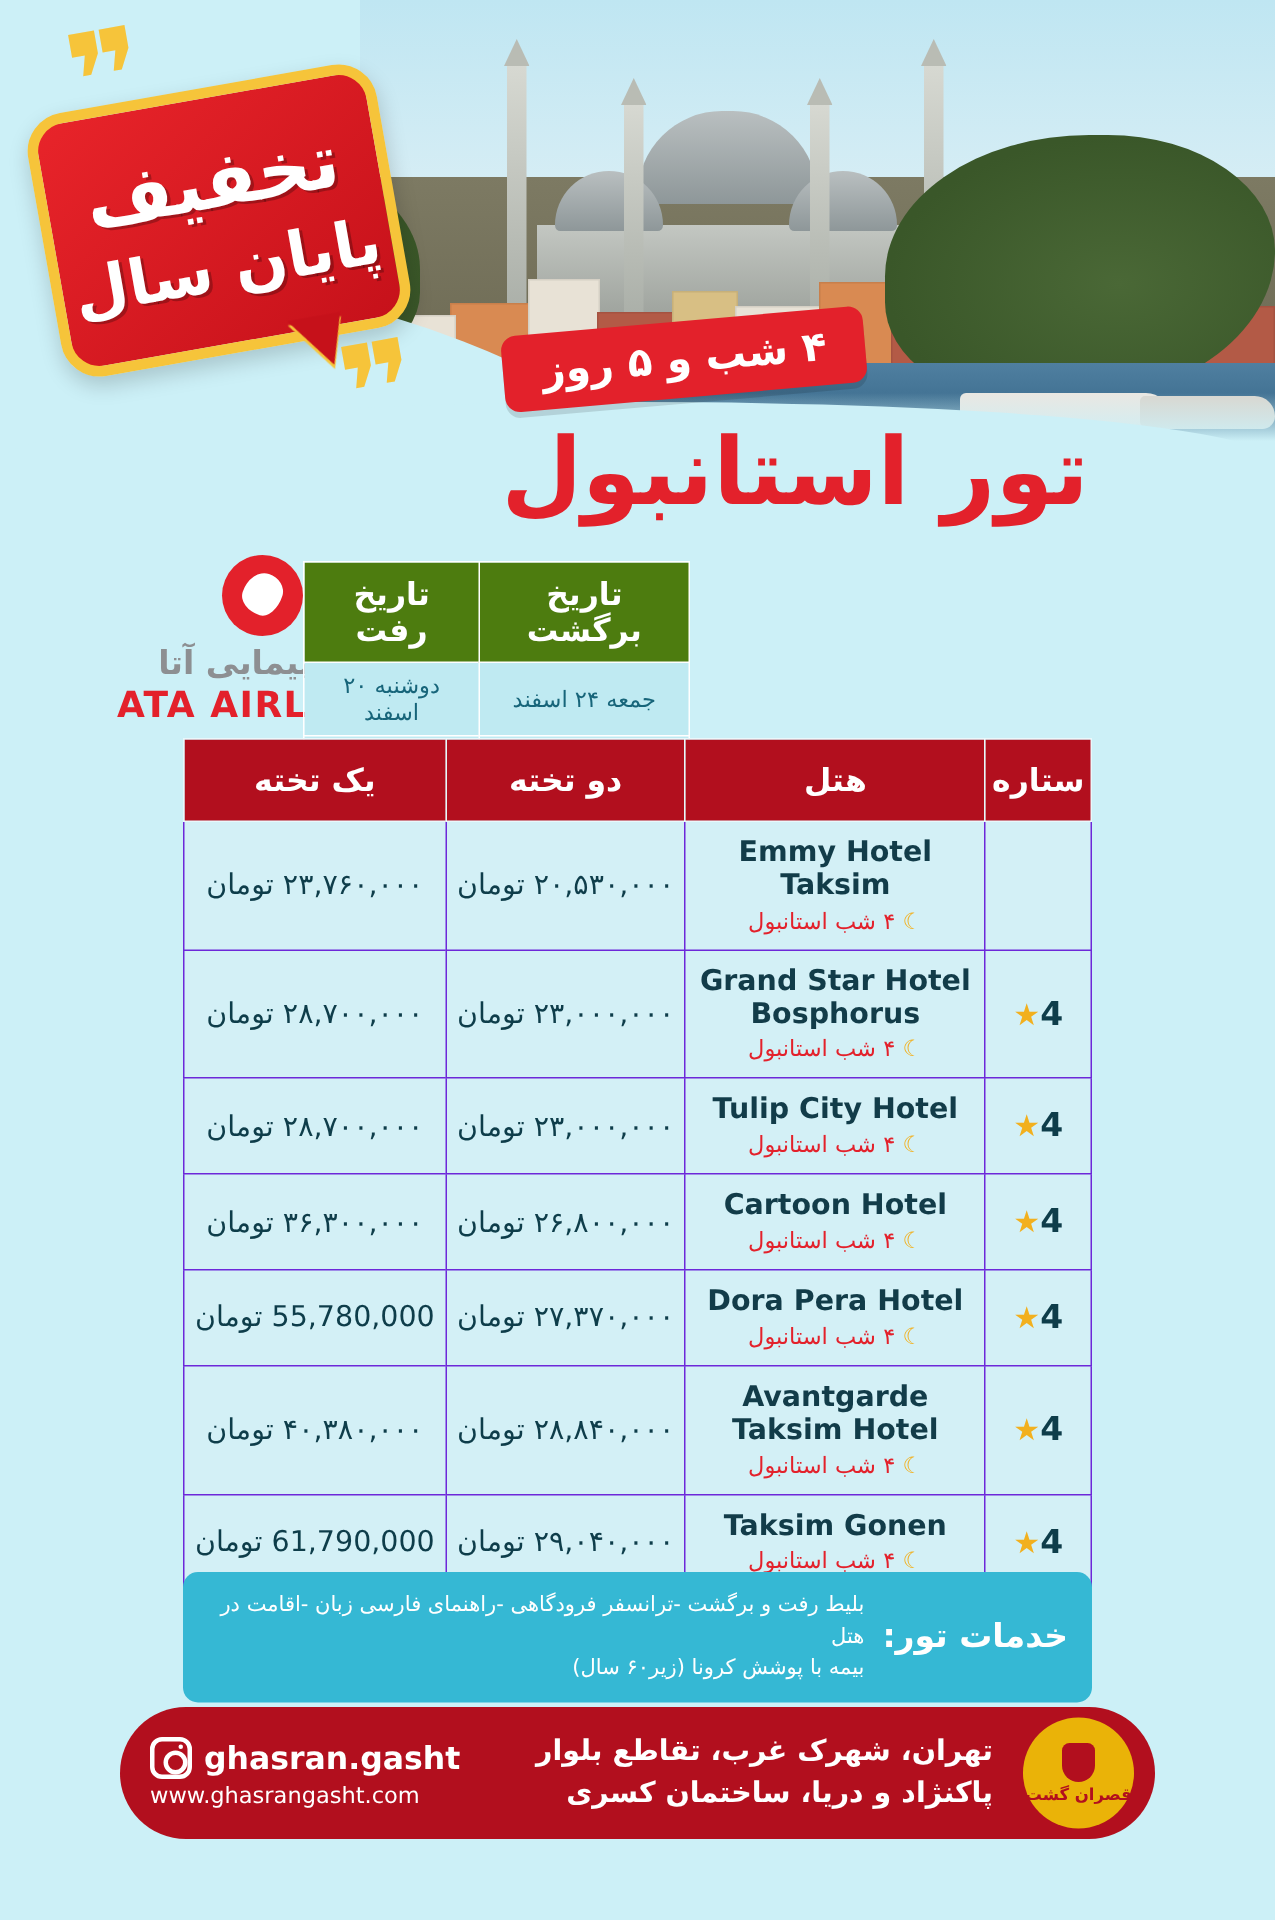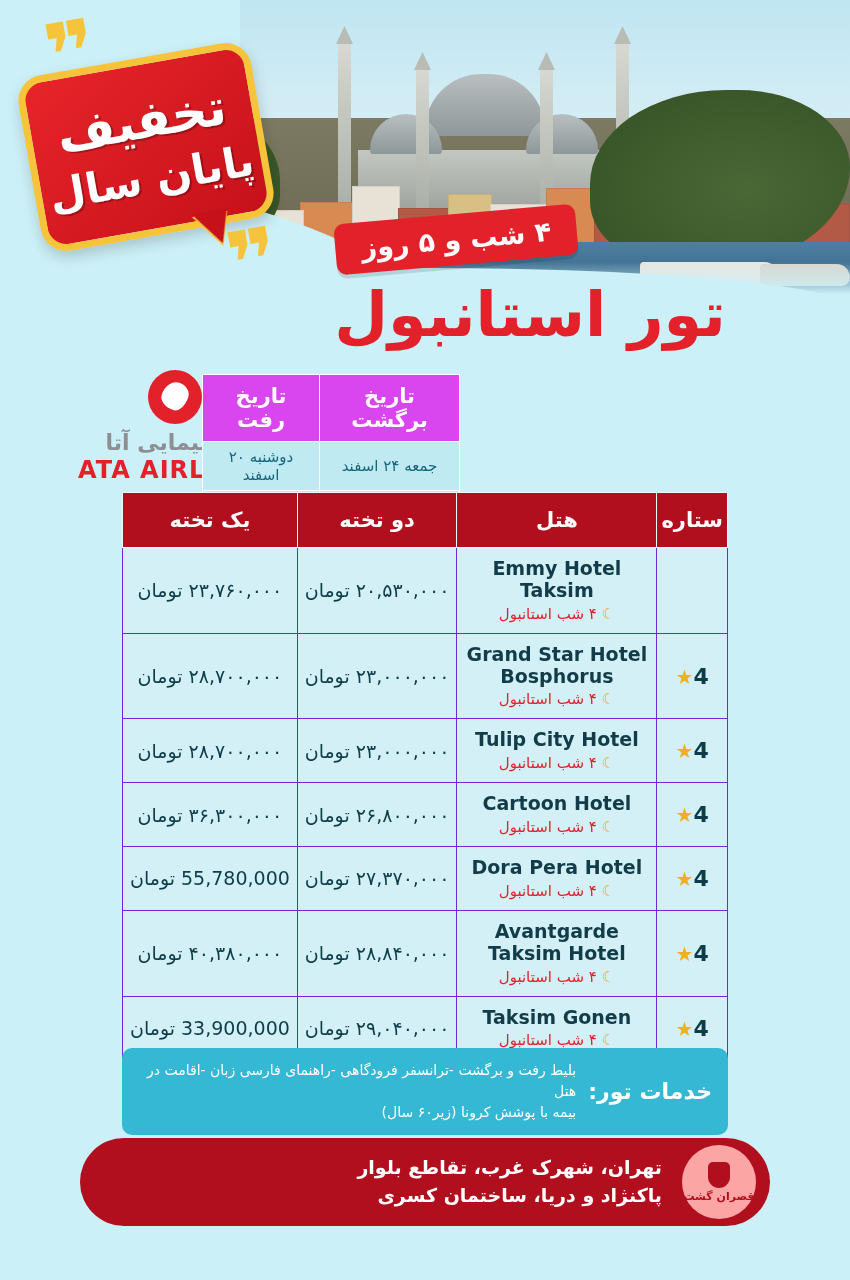--- a/index.html
+++ b/index.html
@@ -226,21 +226,21 @@
 
   
   .dates {
     position: absolute;
     right: 390px; top: 374px;
     width: 258px;
     border-collapse: collapse;
     direction: rtl;
   }
   .dates th {
-    background: #d946ef;
+    background: #4d7c0f;
     color: #ffffff;
     font-size: 21px; font-weight: bold;
     padding: 9px 6px;
     border: 1px solid #ffffff;
   }
   .dates td {
     background: #bfeaf2;
     color: #17657a;
     font-size: 15px;
     padding: 6px 6px;
@@ -308,21 +308,21 @@
     left: 80px; top: 1138px;
     width: 690px; height: 88px;
     background: #b20f1e;
     border-radius: 44px;
     display: flex; align-items: center;
     direction: rtl;
     padding: 0 14px 0 20px;
   }
   .footer .logo {
     width: 74px; height: 74px; border-radius: 50%;
-    background: #fca5a5;
+    background: #eab308;
     display: flex; flex-direction: column;
     align-items: center; justify-content: center;
     margin-left: 14px;
     flex: 0 0 auto;
   }
   .footer .logo .shield {
     width: 22px; height: 26px;
     background: #b20f1e;
     border-radius: 5px 5px 11px 11px;
     margin-bottom: 2px;
@@ -503,33 +503,40 @@
         <td class="price">۲۸,۸۴۰,۰۰۰ تومان</td>
         <td class="price">۴۰,۳۸۰,۰۰۰ تومان</td>
       </tr>
       <tr>
         <td class="star"><span>4</span><span class="st">★</span></td>
         <td>
           <div class="hotel-name">Taksim Gonen</div>
           <div class="hotel-sub"><span class="moon">☾</span> <span>۴ شب استانبول</span></div>
         </td>
         <td class="price">۲۹,۰۴۰,۰۰۰ تومان</td>
-        <td class="price">33,900,000 تومان</td>
+        <td class="price">61,790,000 تومان</td>
       </tr>
     </tbody>
   </table>
 
   <div class="services">
     <div class="label">خدمات تور:</div>
     <div class="text" style="white-space: pre-line;">بلیط رفت و برگشت -ترانسفر فرودگاهی -راهنمای فارسی زبان -اقامت در هتل
 بیمه با پوشش کرونا (زیر۶۰ سال)</div>
   </div>
 
   <div class="footer">
     <div class="logo">
       <div class="shield"></div>
       <div class="lname">قصران گشت</div>
     </div>
     <div class="addr" style="white-space: pre-line;">تهران، شهرک غرب، تقاطع بلوار
 پاکنژاد و دریا، ساختمان کسری</div>
+    <div class="social">
+      <div class="row1">
+        <span class="ig"></span>
+        <span class="handle">ghasran.gasht</span>
+      </div>
+      <div class="site">www.ghasrangasht.com</div>
+    </div>
   </div>
 
 </div>
 
 </body></html>

